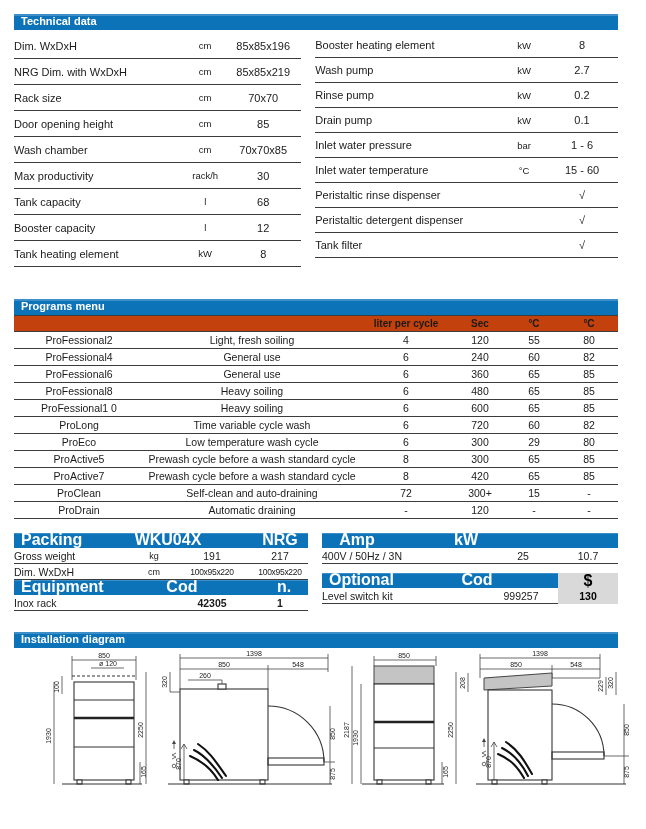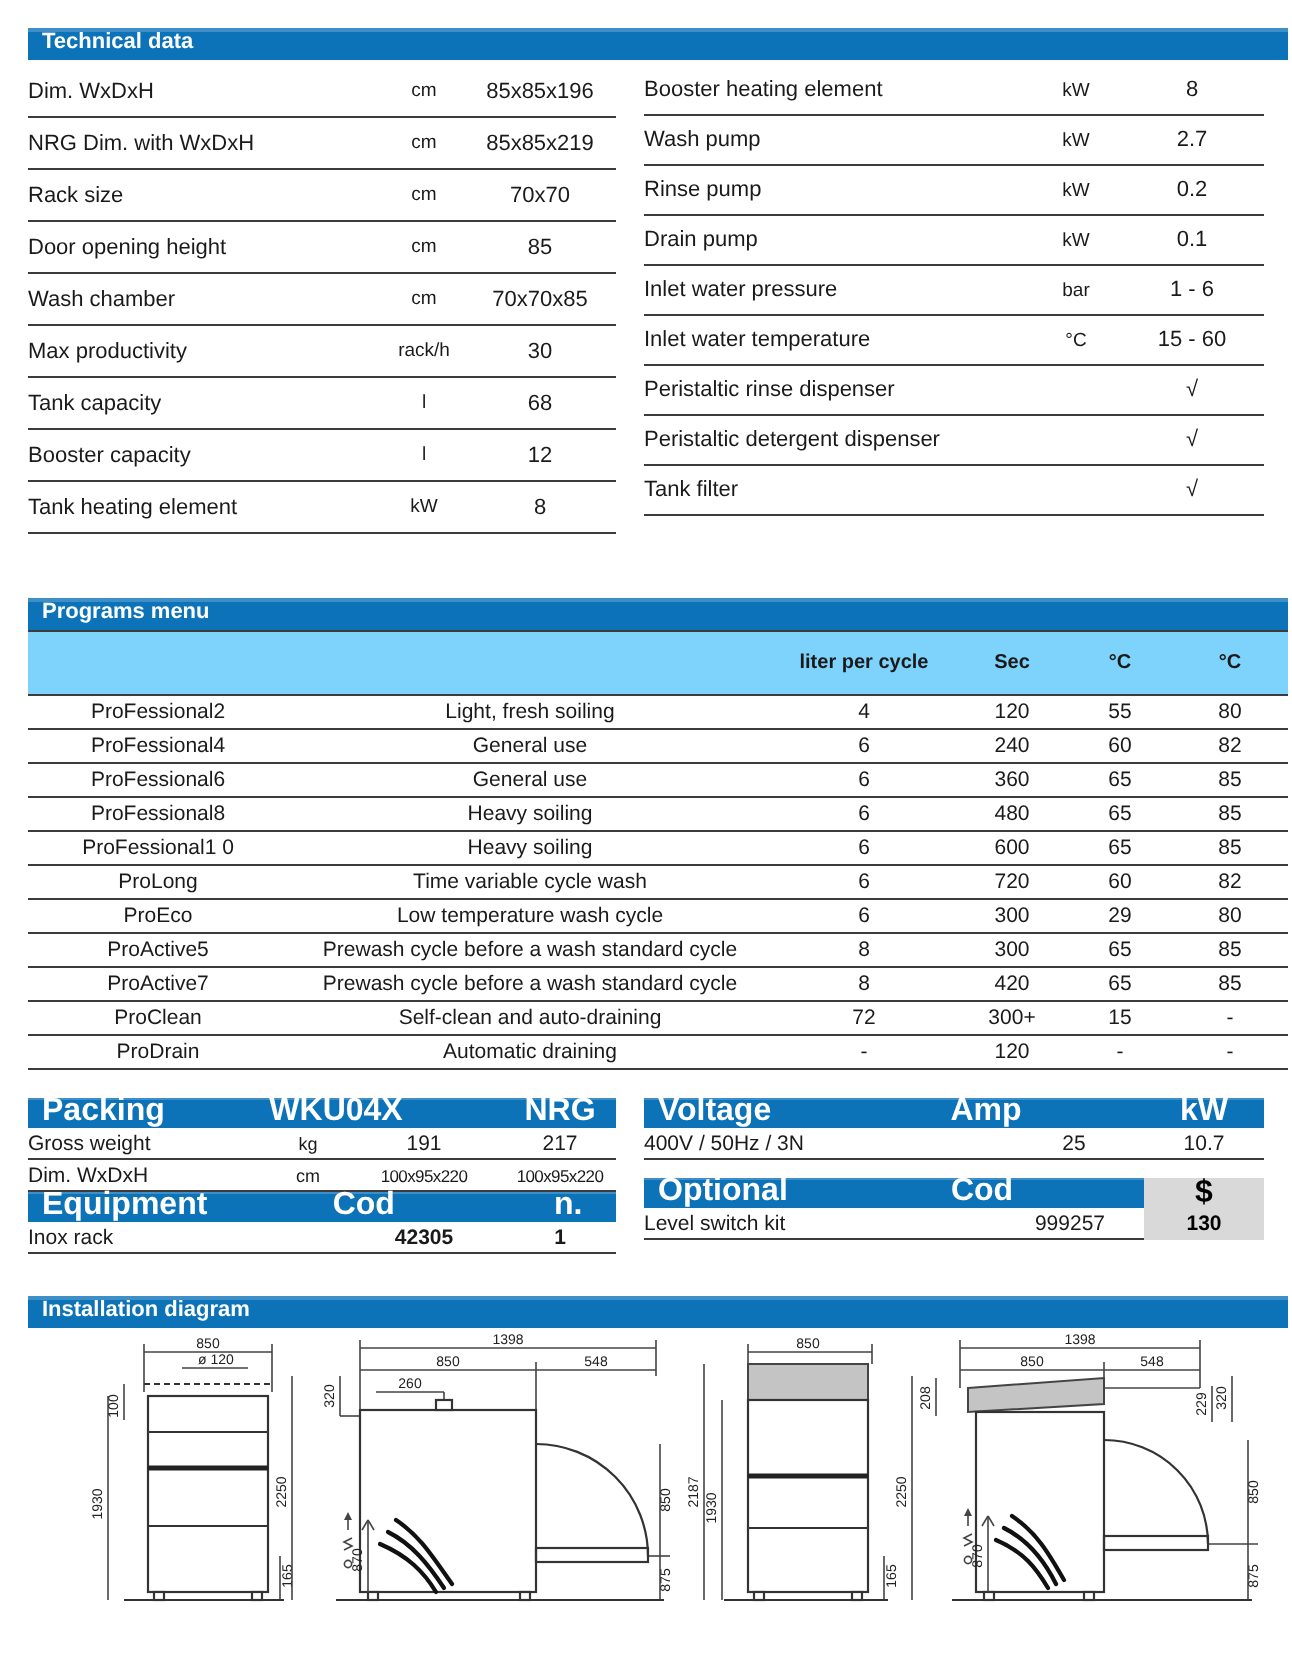--- a/index.html
+++ b/index.html
@@ -1,18 +1,18 @@
 <!DOCTYPE html>
 <html><head>
 <meta charset="utf-8">
 <style>
   * { margin:0; padding:0; box-sizing:border-box; }
   html,body { width:646px; height:829px; background:#ffffff; }
   body { font-family:"Liberation Sans", sans-serif; color:#1a1a1a; position:relative; }
-  .page { position:absolute; inset:0; padding:14px 2px 0 14px; }
+  .page { position:absolute; inset:0; padding:14px 28px 0 14px; }
 
   .bar {
     height:16px; line-height:15px; padding-left:7px;
     background-image:linear-gradient(to bottom,#3e8fc8 0,#3e8fc8 2px,#0d73b9 2px,#0d73b9 100%);
     color:#fff; font-weight:bold; font-size:11px; letter-spacing:0;
   }
 
   
   .tech-cols { display:flex; gap:14px; margin-top:3px; }
   .tech-col-l { width:294px; }
@@ -23,21 +23,21 @@
   .spec-unit { width:40px; text-align:center; font-size:9.5px; }
   .tech-col-r .spec-unit { width:44px; }
   .spec-value { width:76px; text-align:center; }
   .tech-col-r .spec-value { width:72px; }
 
   
   .programs { margin-top:32px; }
   .ptable { width:100%; }
   .prow { display:flex; align-items:center; }
   .p-head { background:#ccd9ec; height:27px; font-size:10.5px; color:#222; }
-  .p-units { background:#7dd3fc; height:33px; font-size:10px; font-weight:bold;
+  .p-units { background:#c2410c; height:17px; font-size:10px; font-weight:bold;
              border-top:1px solid #3c3c3c; border-bottom:1px solid #3c3c3c; }
   .p-data { height:17px; font-size:10.5px; border-bottom:1px solid #3c3c3c; }
   .c-prog { width:130px; text-align:center; }
   .c-use  { flex:1; text-align:center; }
   .c-cons { width:92px; text-align:center; }
   .c-dur  { width:56px; text-align:center; }
   .c-wash { width:52px; text-align:center; }
   .c-rinse{ width:58px; text-align:center; }
 
   
@@ -338,21 +338,20 @@
       </div>
       <div class="mrow">
         <span class="lbl">Inox rack</span>
         <span class="m-c1 bold">42305</span>
         <span class="m-c2 bold">1</span>
       </div>
     </div>
 
     <div class="bt-right">
       <div class="mini-bar">
-        <span class="t">Voltage</span>
         <span class="v-c1">Amp</span>
         <span class="v-c2">kW</span>
       </div>
       <div class="mrow">
         <span class="lbl">400V / 50Hz / 3N</span>
         <span class="v-c1">25</span>
         <span class="v-c2">10.7</span>
       </div>
       <div class="gap8"></div>
       <div class="mini-bar">

